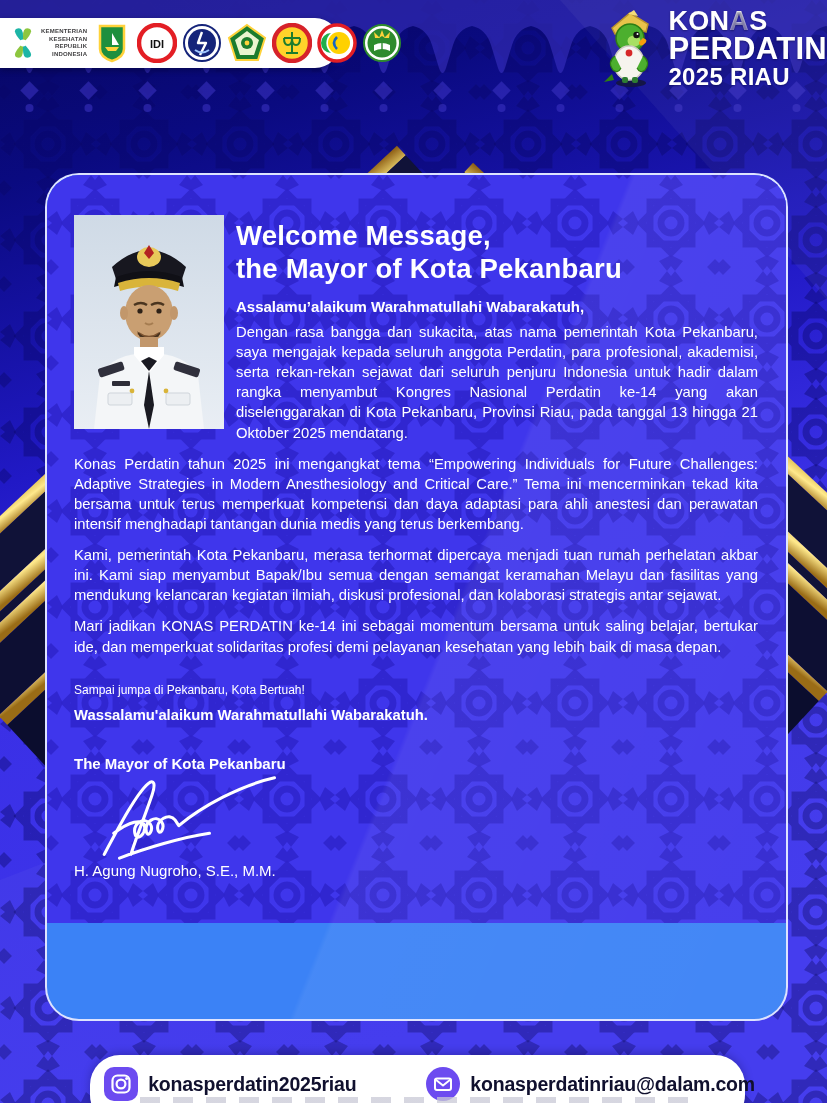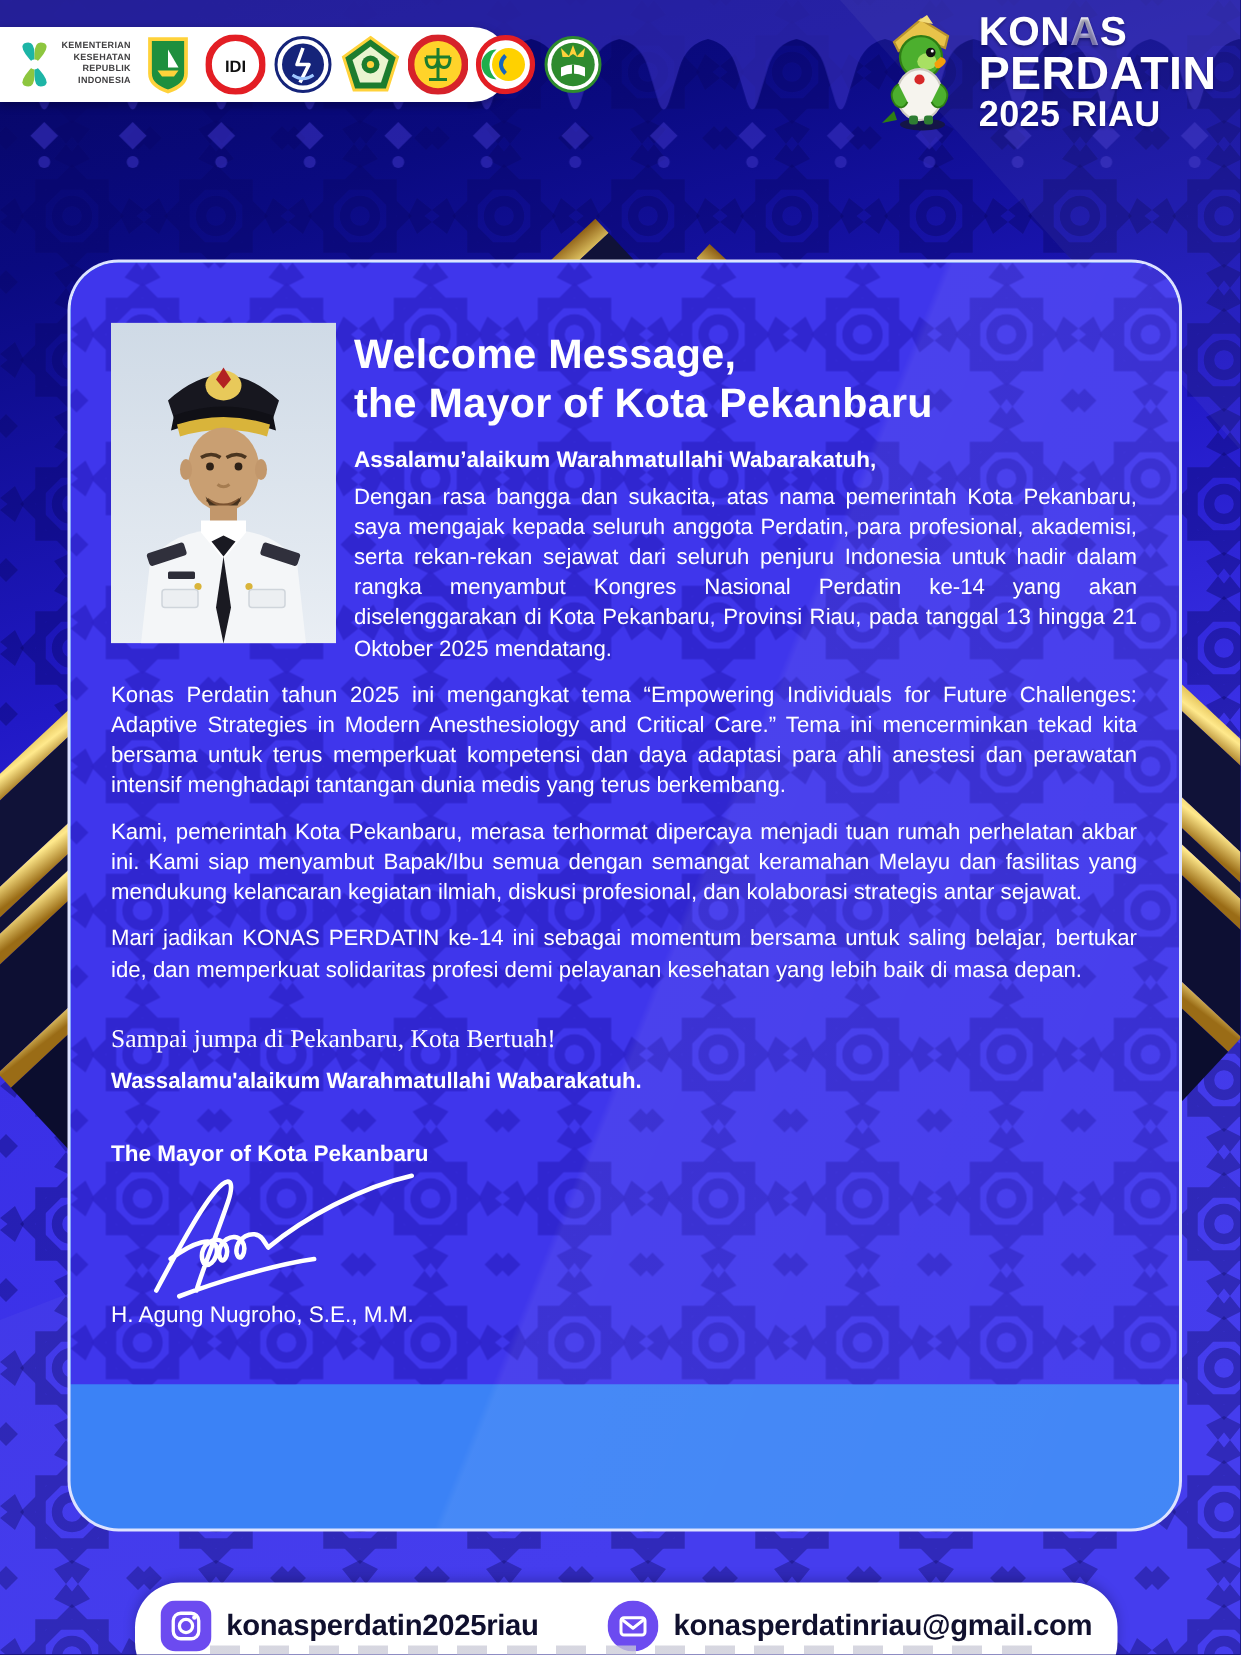--- a/index.html
+++ b/index.html
@@ -10,21 +10,21 @@
   
   .logo-bar{position:absolute;left:0;top:18px;width:340px;height:50px;z-index:3;
             background:#ffffff;border-radius:0 26px 26px 0;
             display:flex;align-items:center;gap:5px;padding:0 14px 0 8px;box-sizing:border-box;
             box-shadow:0 2px 6px rgba(0,0,20,.35);text-align:right;}
   .kemenkes{display:flex;align-items:center;gap:3px;}
   .kemenkes-label{font-size:6px;font-weight:bold;color:#414042;line-height:1.25;
                   white-space:pre-line;letter-spacing:.2px;}
   .mini-logo{width:40px;height:40px;flex:0 0 auto;display:block;}
 
-  .event-logo{position:absolute;right:16px;top:8px;z-index:3;display:flex;align-items:center;gap:4px;}
+  .event-logo{position:absolute;right:0;top:8px;z-index:3;display:flex;align-items:center;gap:4px;}
   .event-logo-text{color:#ffffff;font-weight:800;line-height:.98;letter-spacing:.3px;
                    text-shadow:0 1px 2px rgba(0,0,40,.4);}
   .el-1{font-size:27px;}
   .el-2{font-size:31px;}
   .el-3{font-size:24px;}
   .orn-a{background:linear-gradient(180deg,#ffffff 20%,#b9b2f2 80%);
          -webkit-background-clip:text;background-clip:text;color:transparent;}
 
   
   .card{position:absolute;left:45px;top:173px;width:743px;height:848px;z-index:2;
@@ -34,33 +34,33 @@
   .card-sheen{position:absolute;inset:0;
         background:linear-gradient(112deg,rgba(255,255,255,0) 54%,rgba(255,255,255,.06) 54.5%,rgba(255,255,255,.04) 100%);}
   .card-content{position:relative;z-index:2;padding:40px 28px 0 27px;color:#ffffff;}
   .top-row{display:flex;gap:12px;}
   .photo{width:150px;height:214px;flex:0 0 auto;overflow:hidden;}
   .right-col{flex:1;min-width:0;}
   .title{font-size:27.5px;font-weight:800;line-height:1.2;letter-spacing:.2px;margin-top:4px;}
   .greeting{font-size:15px;font-weight:bold;margin-top:13px;}
   .para{font-size:14.8px;line-height:1.36;text-align:justify;margin:11px 0 0 0;}
   .p1{margin-top:7px;}
-  .closing-line{font-size:17px;margin-top:26px;font-family:Liberation Serif, serif;}
+  .closing-line{font-size:12px;margin-top:26px;}
   .closing-salam{font-size:14.8px;font-weight:bold;margin-top:10px;}
   .mayor-title{font-size:15px;font-weight:bold;margin-top:32px;}
   .signature{margin:2px 0 0 8px;height:88px;}
   .mayor-name{font-size:15px;font-weight:normal;margin-top:0;}
 
   
   .footer-pill{position:absolute;left:90px;top:1055px;width:655px;height:70px;z-index:4;
                background:#ffffff;border-radius:30px;
                display:flex;align-items:flex-start;justify-content:center;gap:46px;
                padding-top:12px;box-sizing:border-box;
                box-shadow:0 -2px 8px rgba(0,0,30,.25);}
-  .contact{display:flex;align-items:center;gap:10px;}
+  .contact{display:flex;align-items:center;gap:10px;margin-left:24px;}
   .contact-text{font-size:19.5px;font-weight:bold;color:#10102e;letter-spacing:-.2px;}
   .cut-strip{position:absolute;left:140px;top:1097px;width:560px;height:6px;z-index:5;opacity:.75;
              background:repeating-linear-gradient(90deg,#c9c9d6 0 20px,transparent 20px 33px);}
 </style>
 </head>
 <body>
 
 <div class="page">
 
   <svg class="bg-svg" width="827" height="1103" viewBox="0 0 827 1103" aria-hidden="true">
@@ -391,18 +391,18 @@
         <circle cx="22.6" cy="11.4" r="1.5" fill="#ffffff"></circle>
       </svg>
       <span class="contact-text">konasperdatin2025riau</span>
     </div>
     <div class="contact">
       <svg width="34" height="34" viewBox="0 0 34 34">
         <circle cx="17" cy="17" r="17" fill="#6C4BF0"></circle>
         <rect x="9" y="11.5" width="16" height="11.5" rx="2" fill="none" stroke="#ffffff" stroke-width="2"></rect>
         <path d="M9.5 12.5 L17 18.5 L24.5 12.5" fill="none" stroke="#ffffff" stroke-width="2" stroke-linecap="round" stroke-linejoin="round"></path>
       </svg>
-      <span class="contact-text">konasperdatinriau@gmail.com</span>
+      <span class="contact-text">konasperdatinriau@dalam.com</span>
     </div>
   </div>
   <div class="cut-strip"></div>
 
 </div>
 
 </body></html>

